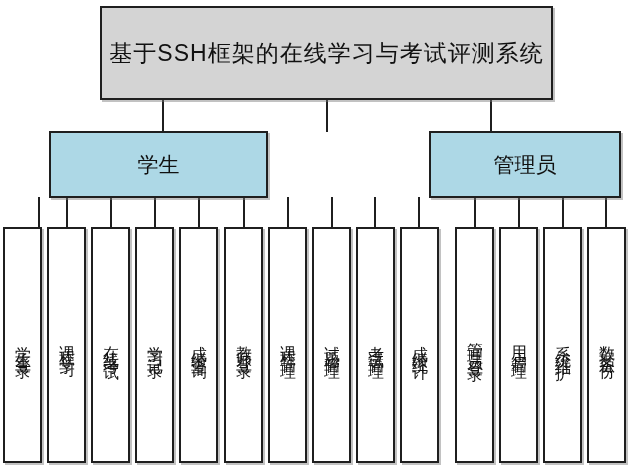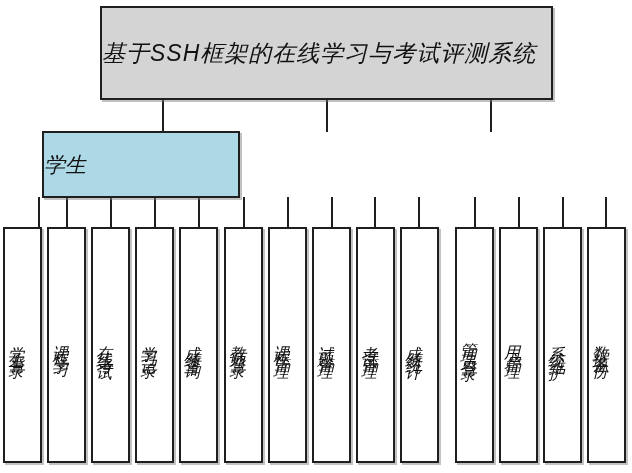--- a/index.html
+++ b/index.html
@@ -14,25 +14,24 @@
     height: 473px;
     background: var(--page-bg, #ffffff);
     overflow: hidden;
   }
   .box {
     position: absolute;
     box-sizing: border-box;
     border: 2px solid var(--border, #1f1f1f);
     display: flex;
     align-items: center;
-    justify-content: flex-start;
+    justify-content: center;
     z-index: 1;
     box-shadow: 2px 2px 0 rgba(120,120,120,0.45);
     color: var(--text, #111111);
-    font-style: italic;
   }
   .root {
     left: 100px; top: 6px;
     width: 453px; height: 94px;
     background: var(--root-fill, #d4d4d4);
   }
   .root .label {
     font-size: 23px;
     white-space: nowrap;
     letter-spacing: 1px;
@@ -87,22 +86,25 @@
   <div class="vline c-conn" style="left:418px"></div>
   <div class="vline c-conn" style="left:474px"></div>
   <div class="vline c-conn" style="left:518px"></div>
   <div class="vline c-conn" style="left:562px"></div>
   <div class="vline c-conn" style="left:605px"></div>
 
   <div class="box root">
     <span class="label">基于SSH框架的在线学习与考试评测系统</span>
   </div>
 
-  <div class="box group" style="left:42px; width:198px">
+  <div class="box group" style="left:49px; width:219px">
     <span class="label">学生</span>
+  </div>
+  <div class="box group" style="left:429px; width:192px">
+    <span class="label">管理员</span>
   </div>
 
   <div class="box leaf" style="left:3px">
     <span class="vtext">学生登录</span>
   </div>
   <div class="box leaf" style="left:47px">
     <span class="vtext">课程学习</span>
   </div>
   <div class="box leaf" style="left:91px">
     <span class="vtext">在线考试</span>

